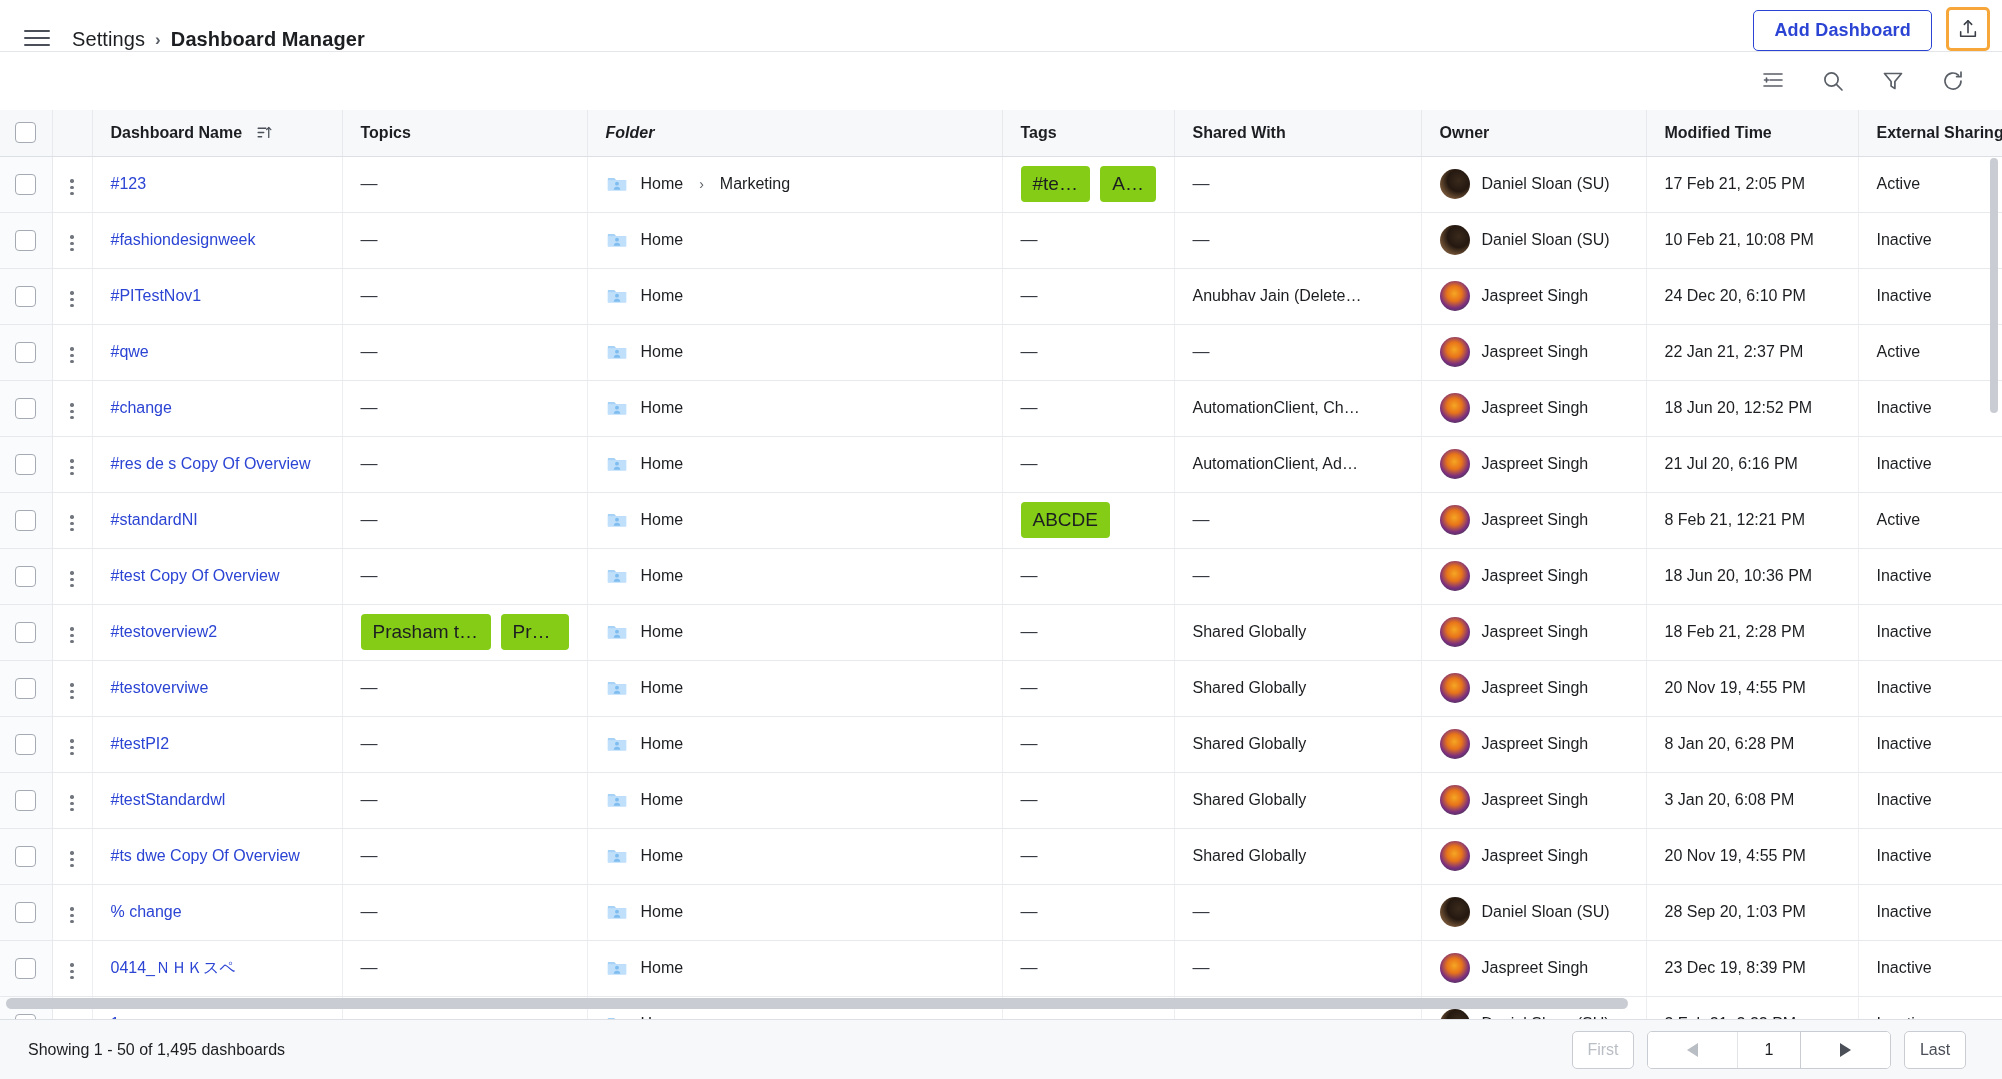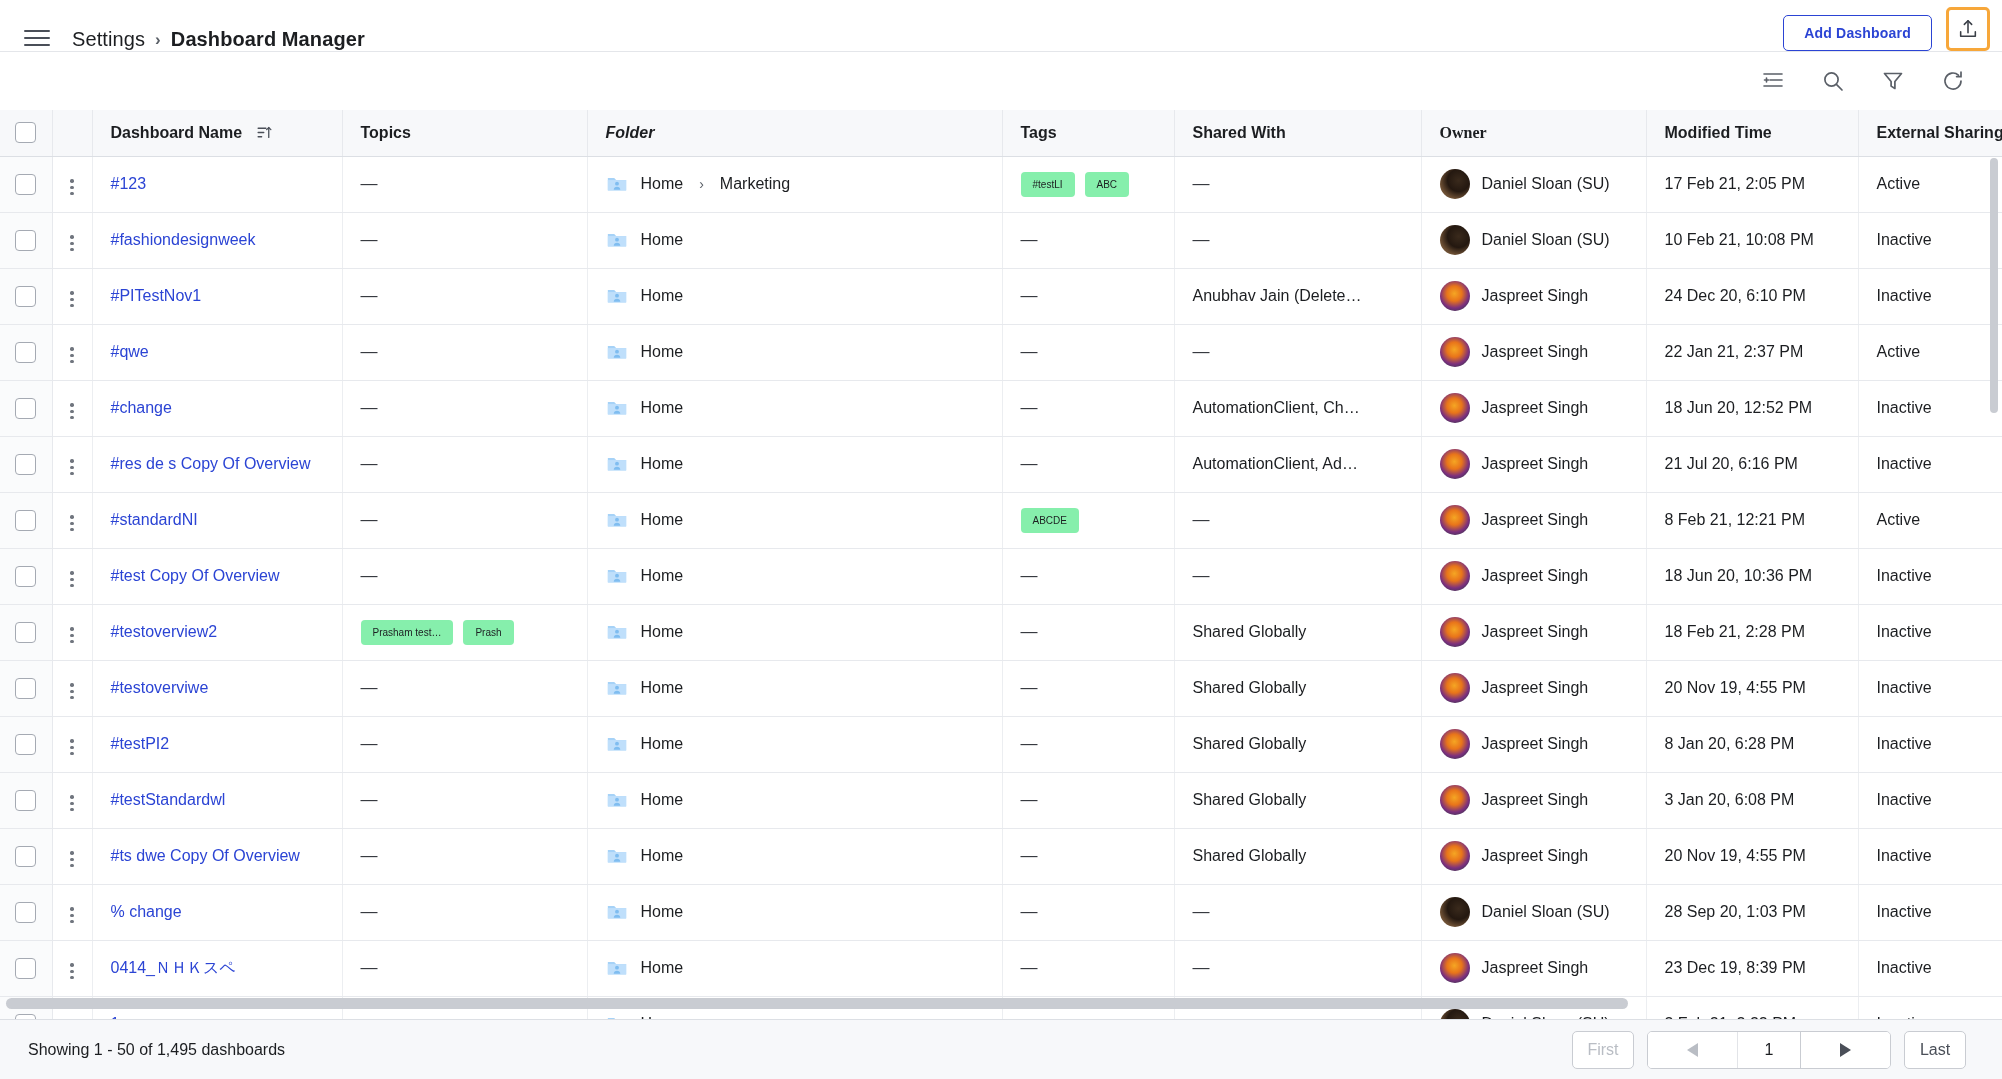--- a/index.html
+++ b/index.html
@@ -20,21 +20,21 @@
   .hamburger { width: 26px; height: 26px; display: flex; flex-direction: column;
     justify-content: center; gap: 5px; cursor: pointer; margin-right: 22px; }
   .hamburger span { display: block; height: 2px; background: #4a4f58; border-radius: 1px; }
   .breadcrumb { display: flex; align-items: center; gap: 10px;
     font-size: 20px; color: #1c1e21; letter-spacing: .1px; }
   .crumb-sep { color: #5a5f67; font-size: 17px; font-weight: 600; }
   .crumb-strong { font-weight: 600; }
   .spacer { flex: 1; }
   .btn-add {
     border: 1.6px solid #2b44d4; color: #2b44d4; background: #fff;
-    font-size: 14px; font-weight: 700; padding: 9px 20px;
+    font-size: 18px; font-weight: 700; padding: 9px 20px;
     border-radius: 5px; cursor: pointer; font-family: inherit;
     letter-spacing: .2px; white-space: nowrap;
   }
   .btn-export {
     margin-left: 14px; width: 44px; height: 44px;
     border: 3px solid #f7a73a; border-radius: 5px; background: #fff;
     display: flex; align-items: center; justify-content: center; cursor: pointer;
   }
 
   
@@ -56,21 +56,21 @@
     border-bottom: 1px solid #dcdfe4; border-right: 1px solid #e7e9ed;
     white-space: nowrap; overflow: hidden; position: relative;
   }
   th.c-check { width: 52px; padding: 0; text-align: center; }
   th.c-kebab { width: 40px; padding: 0; }
   th.c-name   { width: 250px; }
   th.c-topics { width: 245px; }
   th.c-folder { width: 415px; font-style: italic; }
   th.c-tags   { width: 172px; }
   th.c-shared { width: 247px; margin-left: 44px; }
-  th.c-owner  { width: 225px; font-family: Liberation Serif, serif; }
+  th.c-owner  { width: 225px; }
   th.c-mod    { width: 212px; }
   th.c-ext    { width: 144px; border-right: none; }
 
   .th-inner { display: flex; align-items: center; gap: 14px; }
 
   tbody td {
     height: 56px; font-size: 16px; color: #1c1e21; padding: 0 18px;
     border-bottom: 1px solid #e7e9ed; border-right: 1px solid #eceef1;
     white-space: nowrap; overflow: hidden; vertical-align: middle;
   }
@@ -87,22 +87,22 @@
   .kebab { display: inline-flex; flex-direction: column; gap: 3px;
     cursor: pointer; padding: 4px; }
   .kebab i { width: 3.4px; height: 3.4px; border-radius: 50%; background: #70757e; display: block; }
 
   .dash-link { color: #2b44d4; font-size: 16px; cursor: pointer;
     text-decoration: none; }
   .dash-empty { color: #31343a; font-size: 17px; }
 
   .chips { display: flex; gap: 10px; align-items: center; }
   .chip {
-    background: #86efac; border-radius: 4px; padding: 7px 12px;
-    font-size: 10px; color: #1c1e21; white-space: nowrap;
+    background: #84cc16; border-radius: 4px; padding: 7px 12px;
+    font-size: 19px; color: #1c1e21; white-space: nowrap;
     max-width: 130px; overflow: hidden; text-overflow: ellipsis; cursor: pointer;
   }
 
   .folder-cell { display: flex; align-items: center; gap: 13px; }
   .fsep { color: #5a5f67; font-size: 14px; margin: 0 3px; }
   .fname { font-size: 16px; color: #1c1e21; }
 
   .owner-cell { display: flex; align-items: center; gap: 12px; }
   .avatar { width: 30px; height: 30px; border-radius: 50%; flex: 0 0 30px;
     background-size: cover; }

